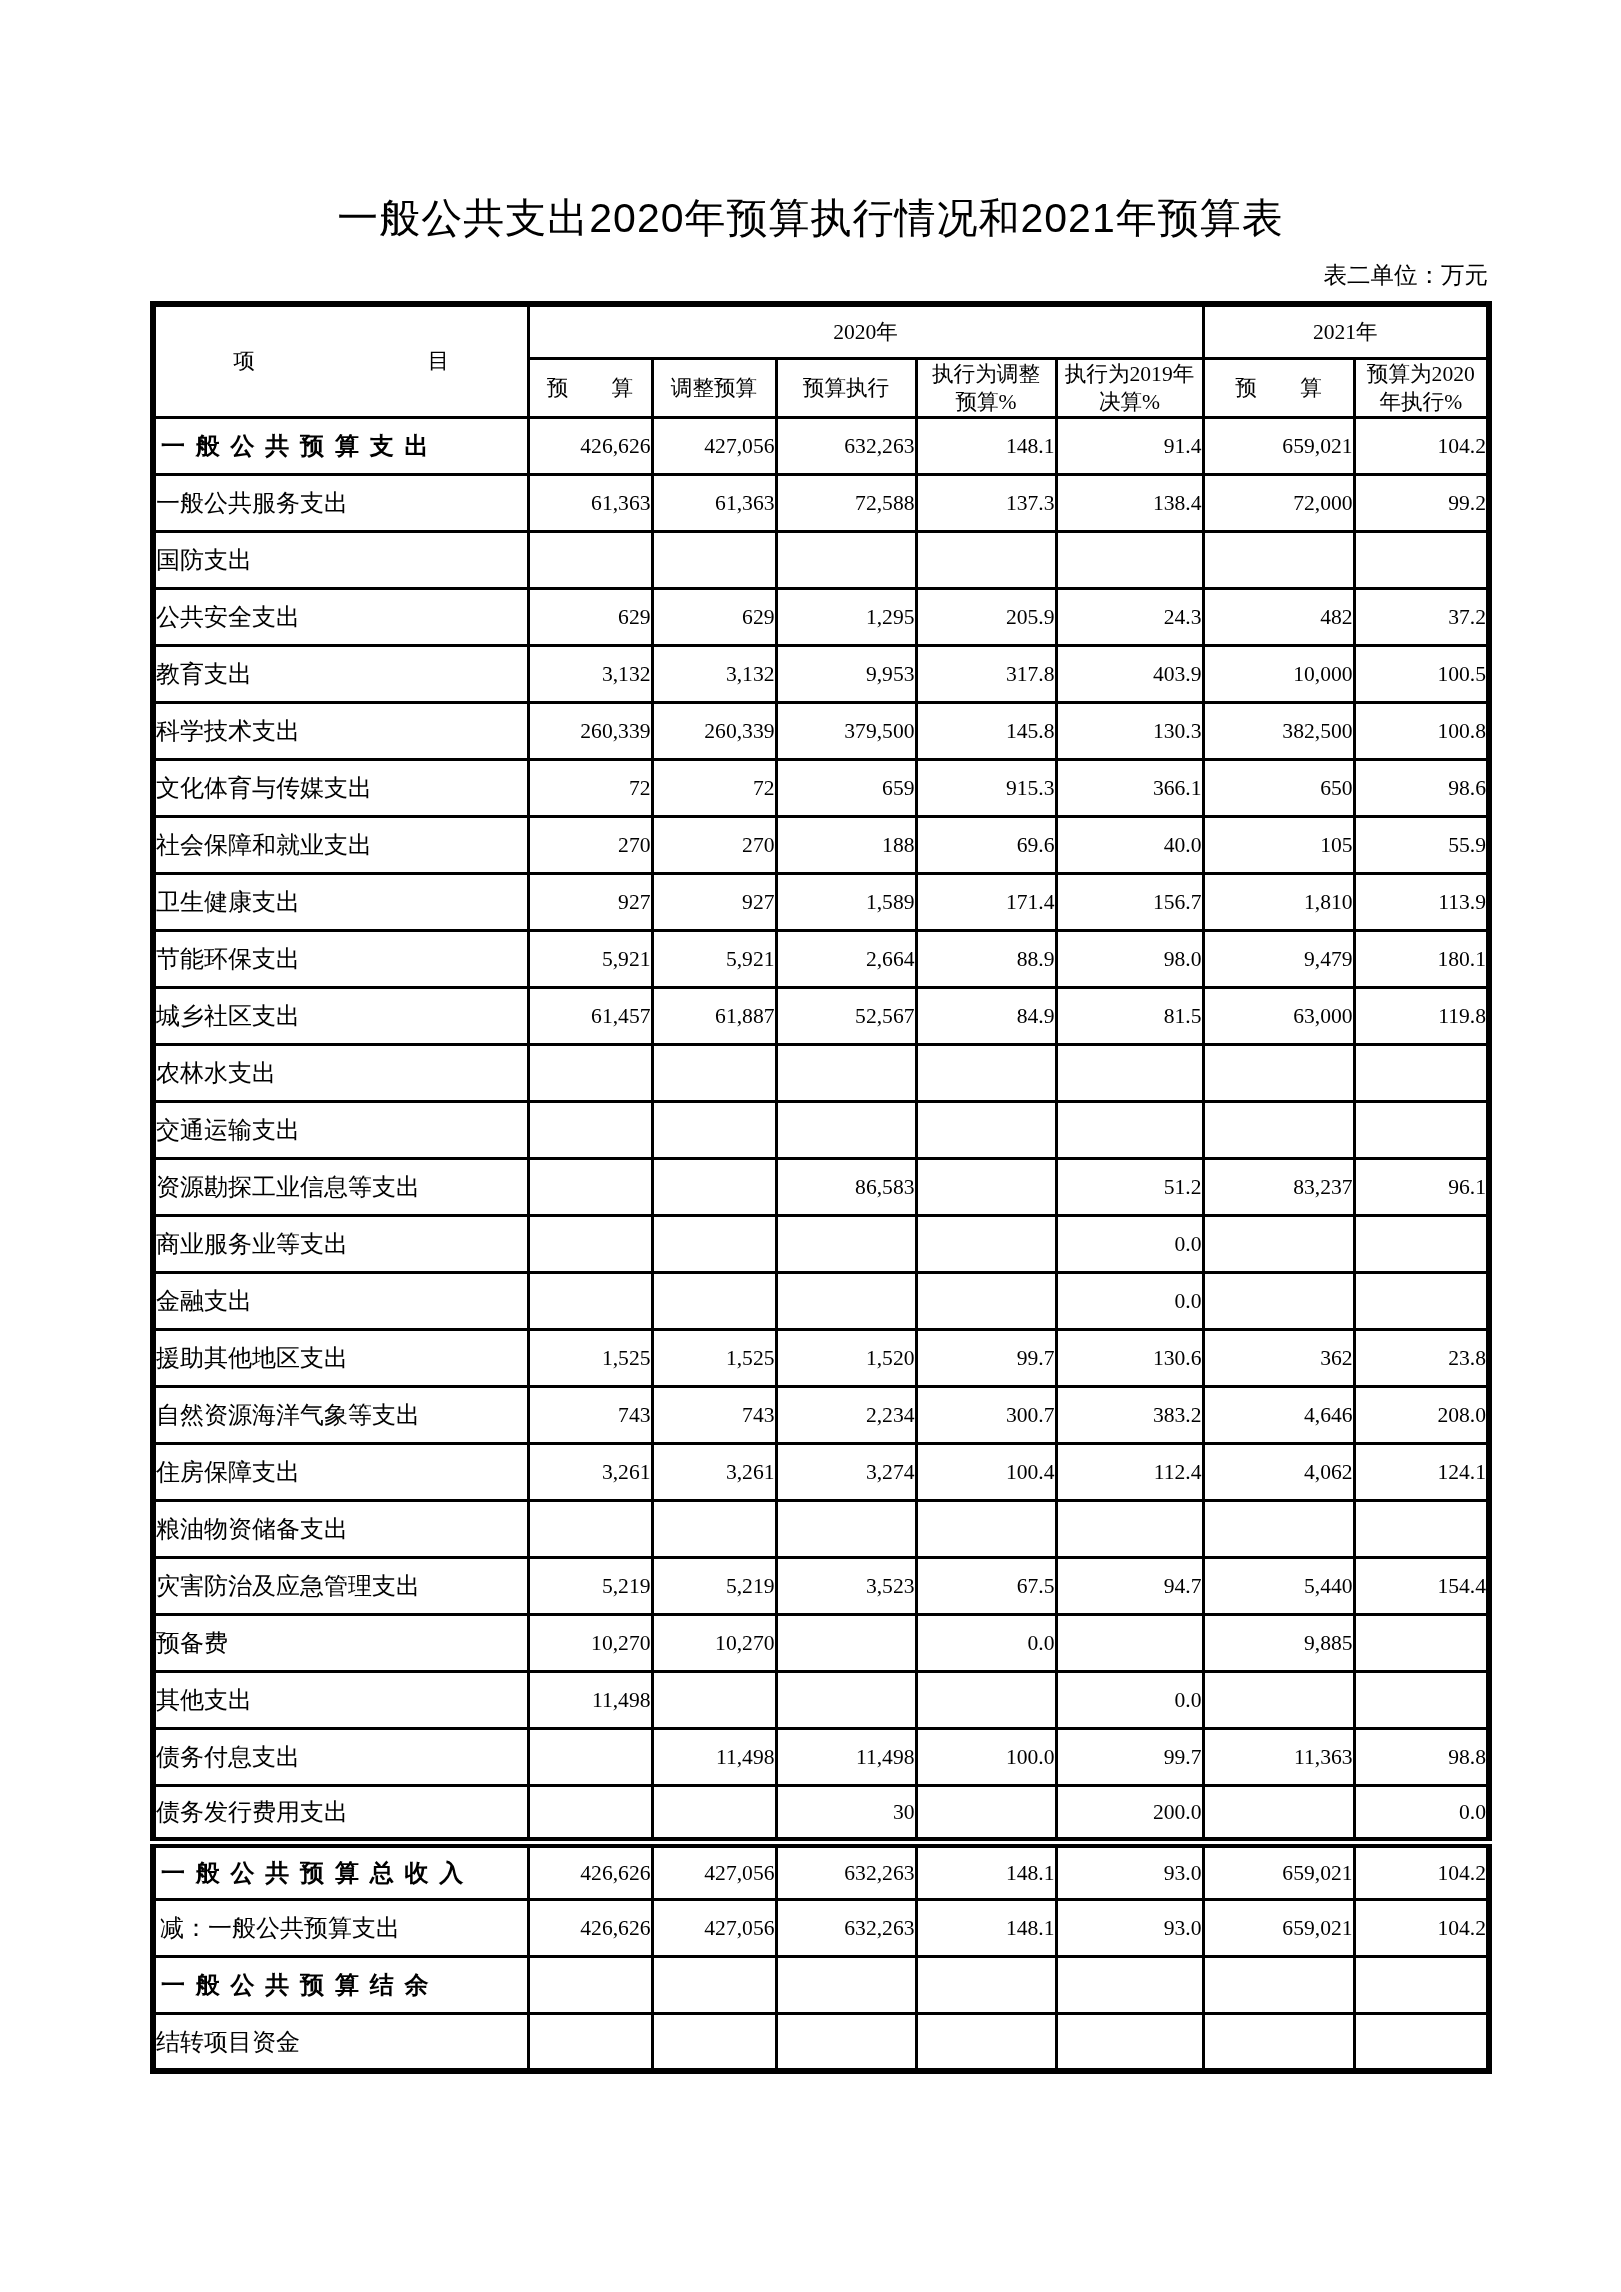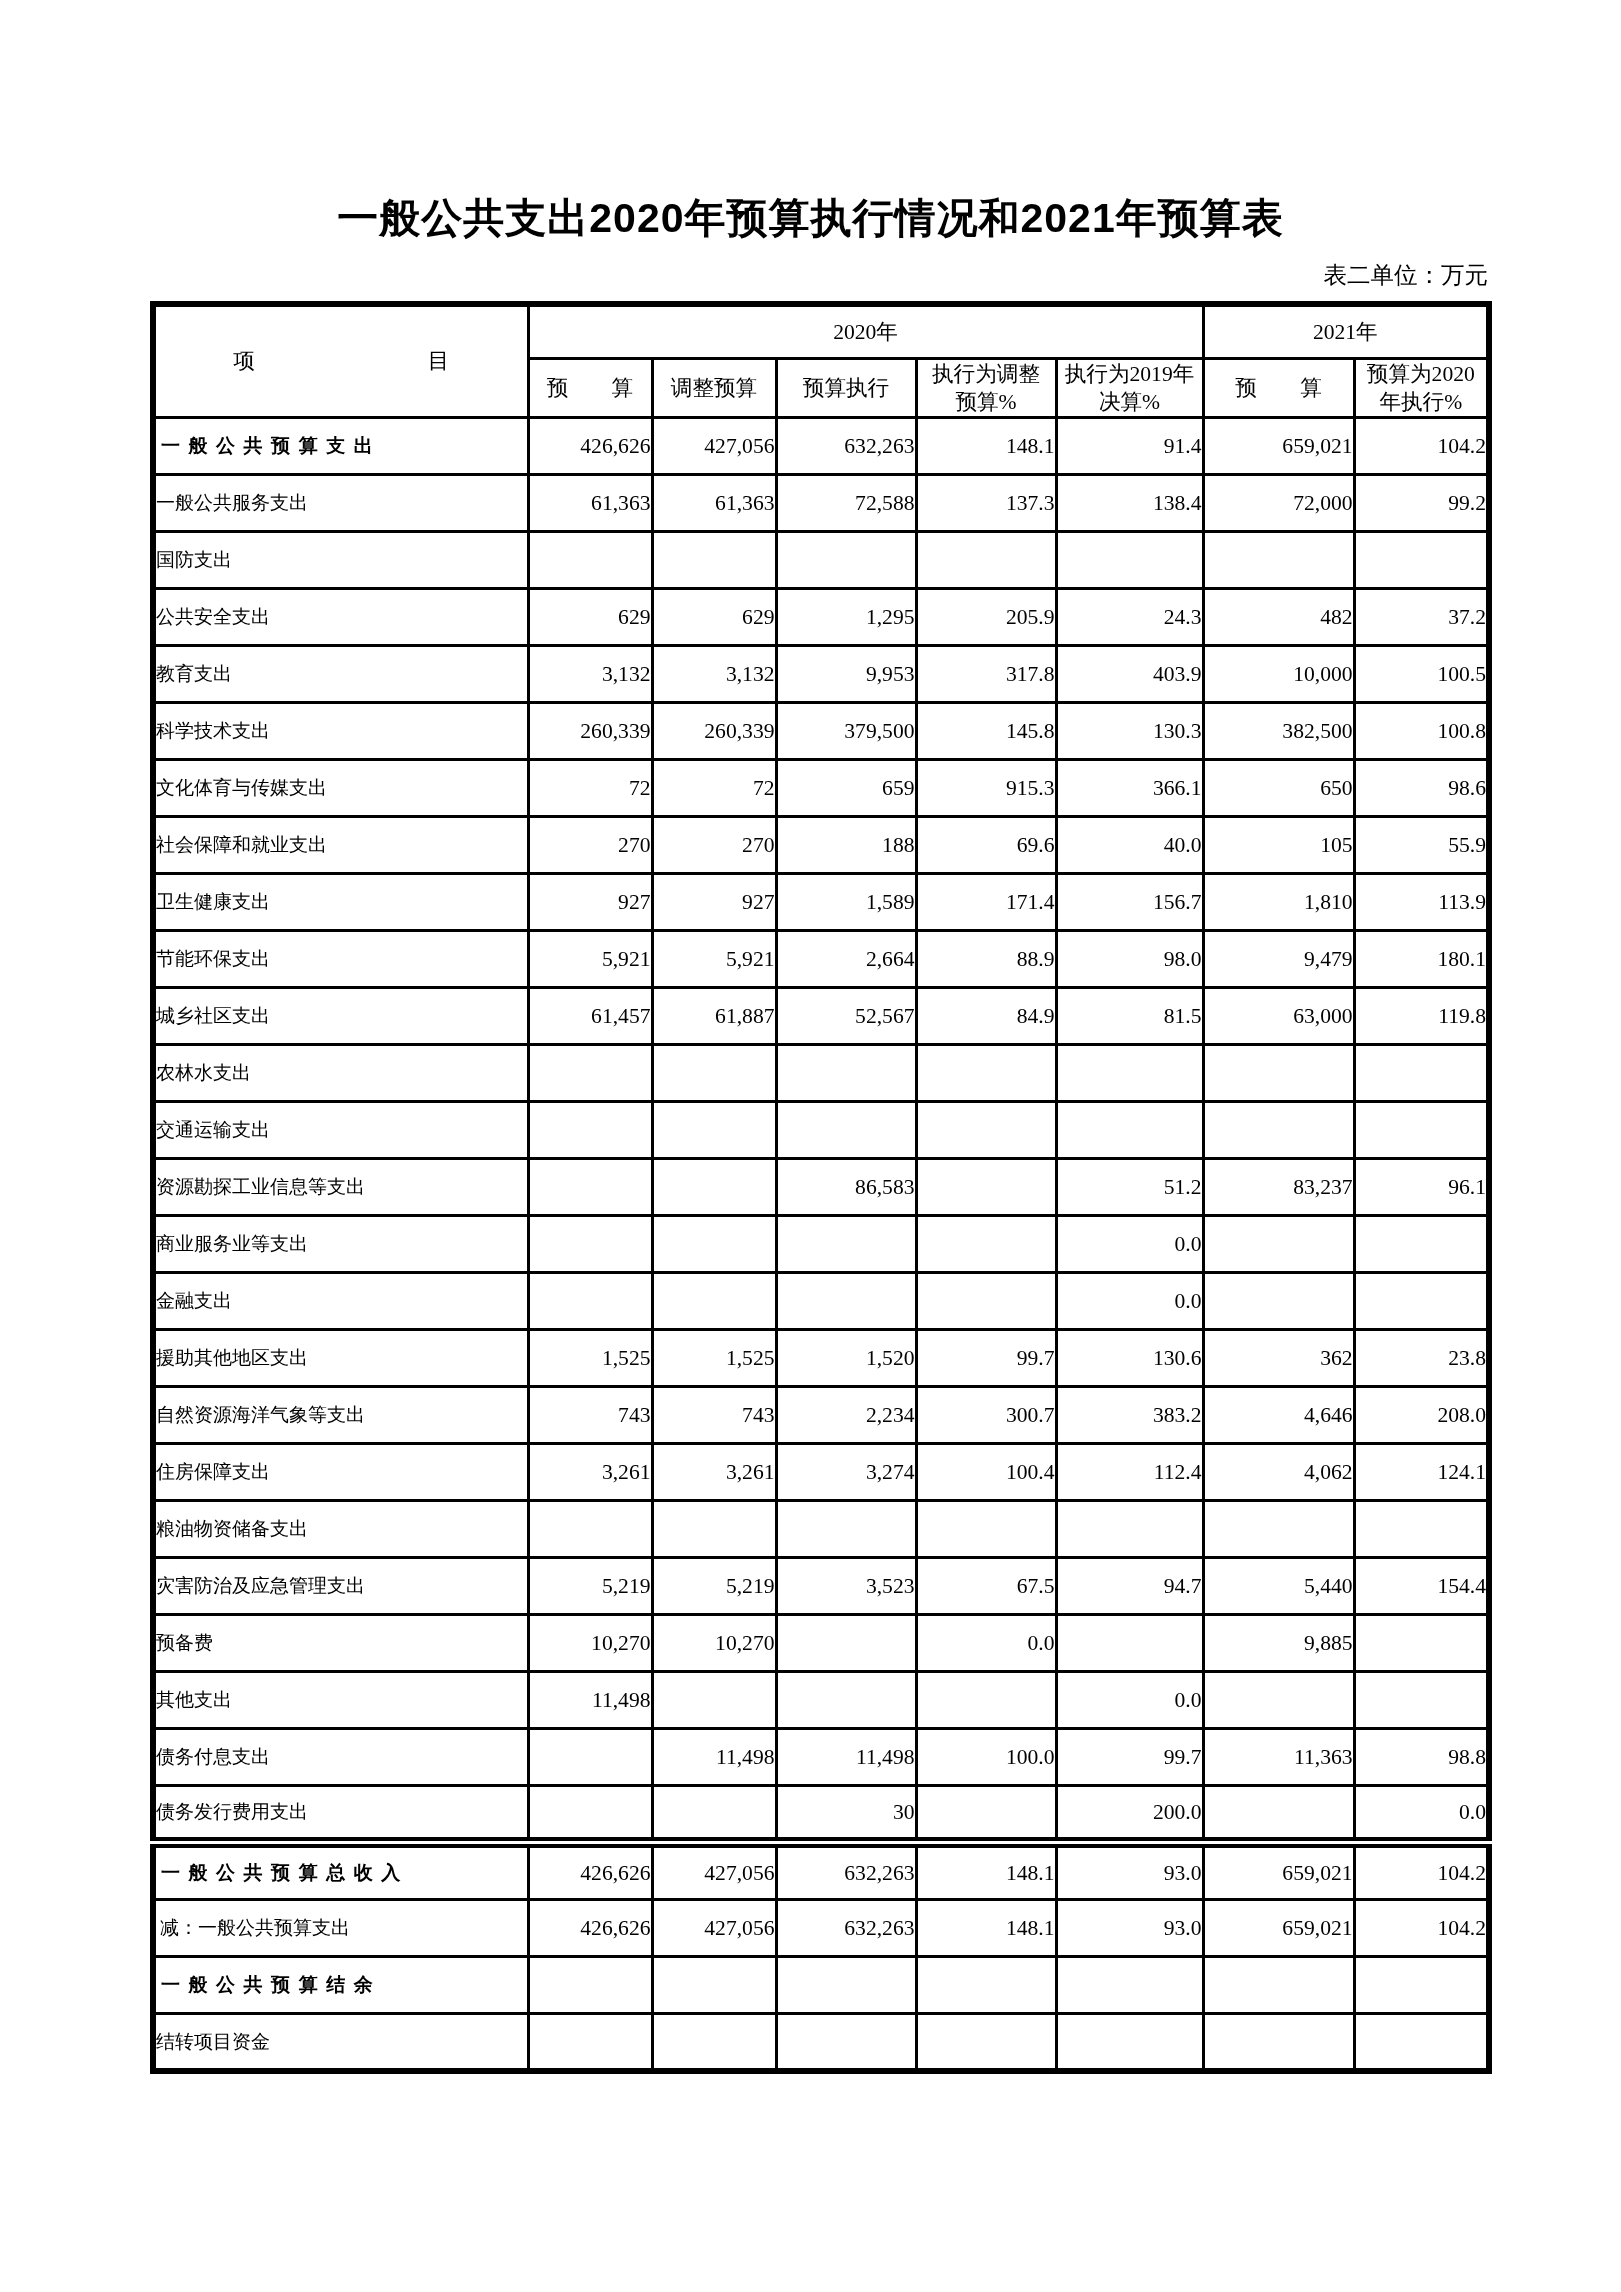--- a/index.html
+++ b/index.html
@@ -9,21 +9,21 @@
     background: #ffffff;
     color: #000000;
     font-family: "Liberation Serif", "DejaVu Serif", serif;
     position: relative;
   }
   .page-title {
     margin: 0;
     padding-top: 194px;
     text-align: center;
     font-family: "Liberation Sans", "DejaVu Sans", sans-serif;
-    font-weight: bold;
+    font-weight: normal;
     font-size: 41px;
     letter-spacing: 1px;
     line-height: 1.2;
   }
   .meta-row {
     width: 1338px;
     margin: 15.7px 0 9.8px 150px;
     display: flex;
     justify-content: flex-end;
     align-items: flex-end;
@@ -51,21 +51,21 @@
     font-size: 21.6px;
   }
   tr.head-years { height: 55px; }
   tr.head-sub  { height: 59px; }
   tr.data-row  { height: 57px; }
   th.item-head { font-size: 25.5px; }
   th.year-head { font-size: 24.5px; }
   td.label {
     text-align: left;
     vertical-align: middle;
-    font-size: 19px;
+    font-size: 24px;
     padding-left: 33px;
     white-space: nowrap;
   }
   td.num {
     text-align: right;
     vertical-align: middle;
     padding-right: 11.8px;
     white-space: nowrap;
   }
   tr.section td.label {

